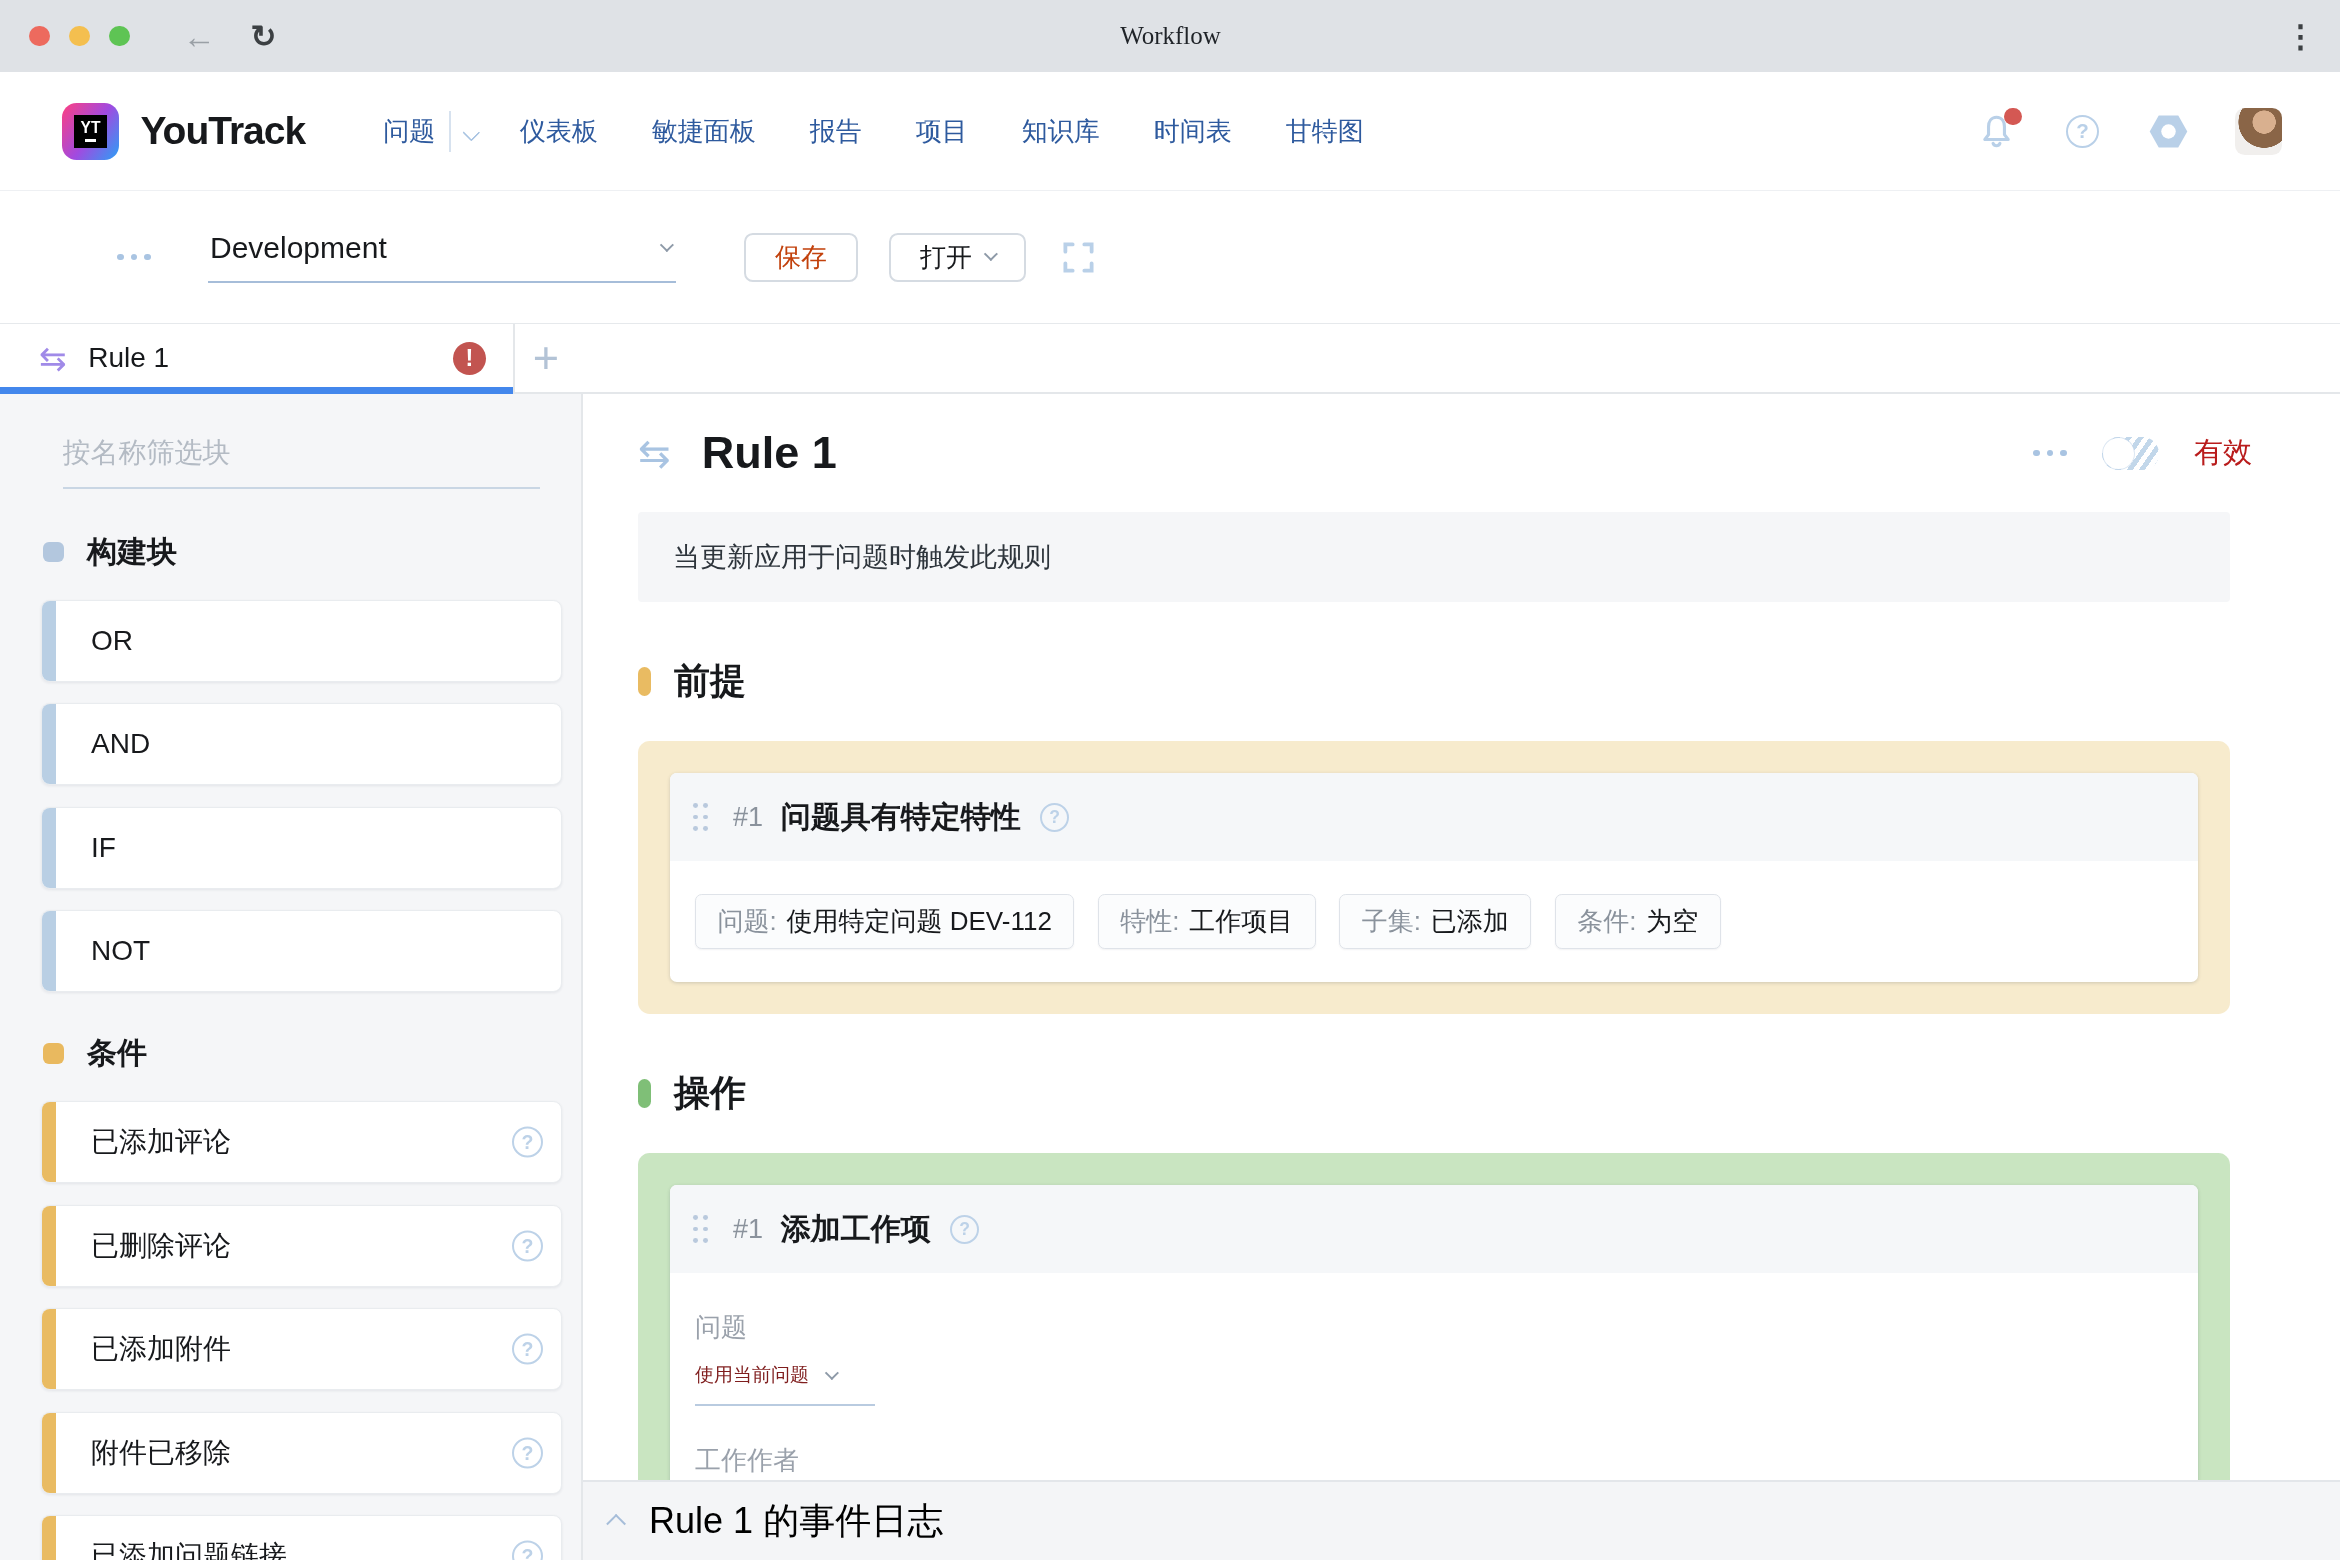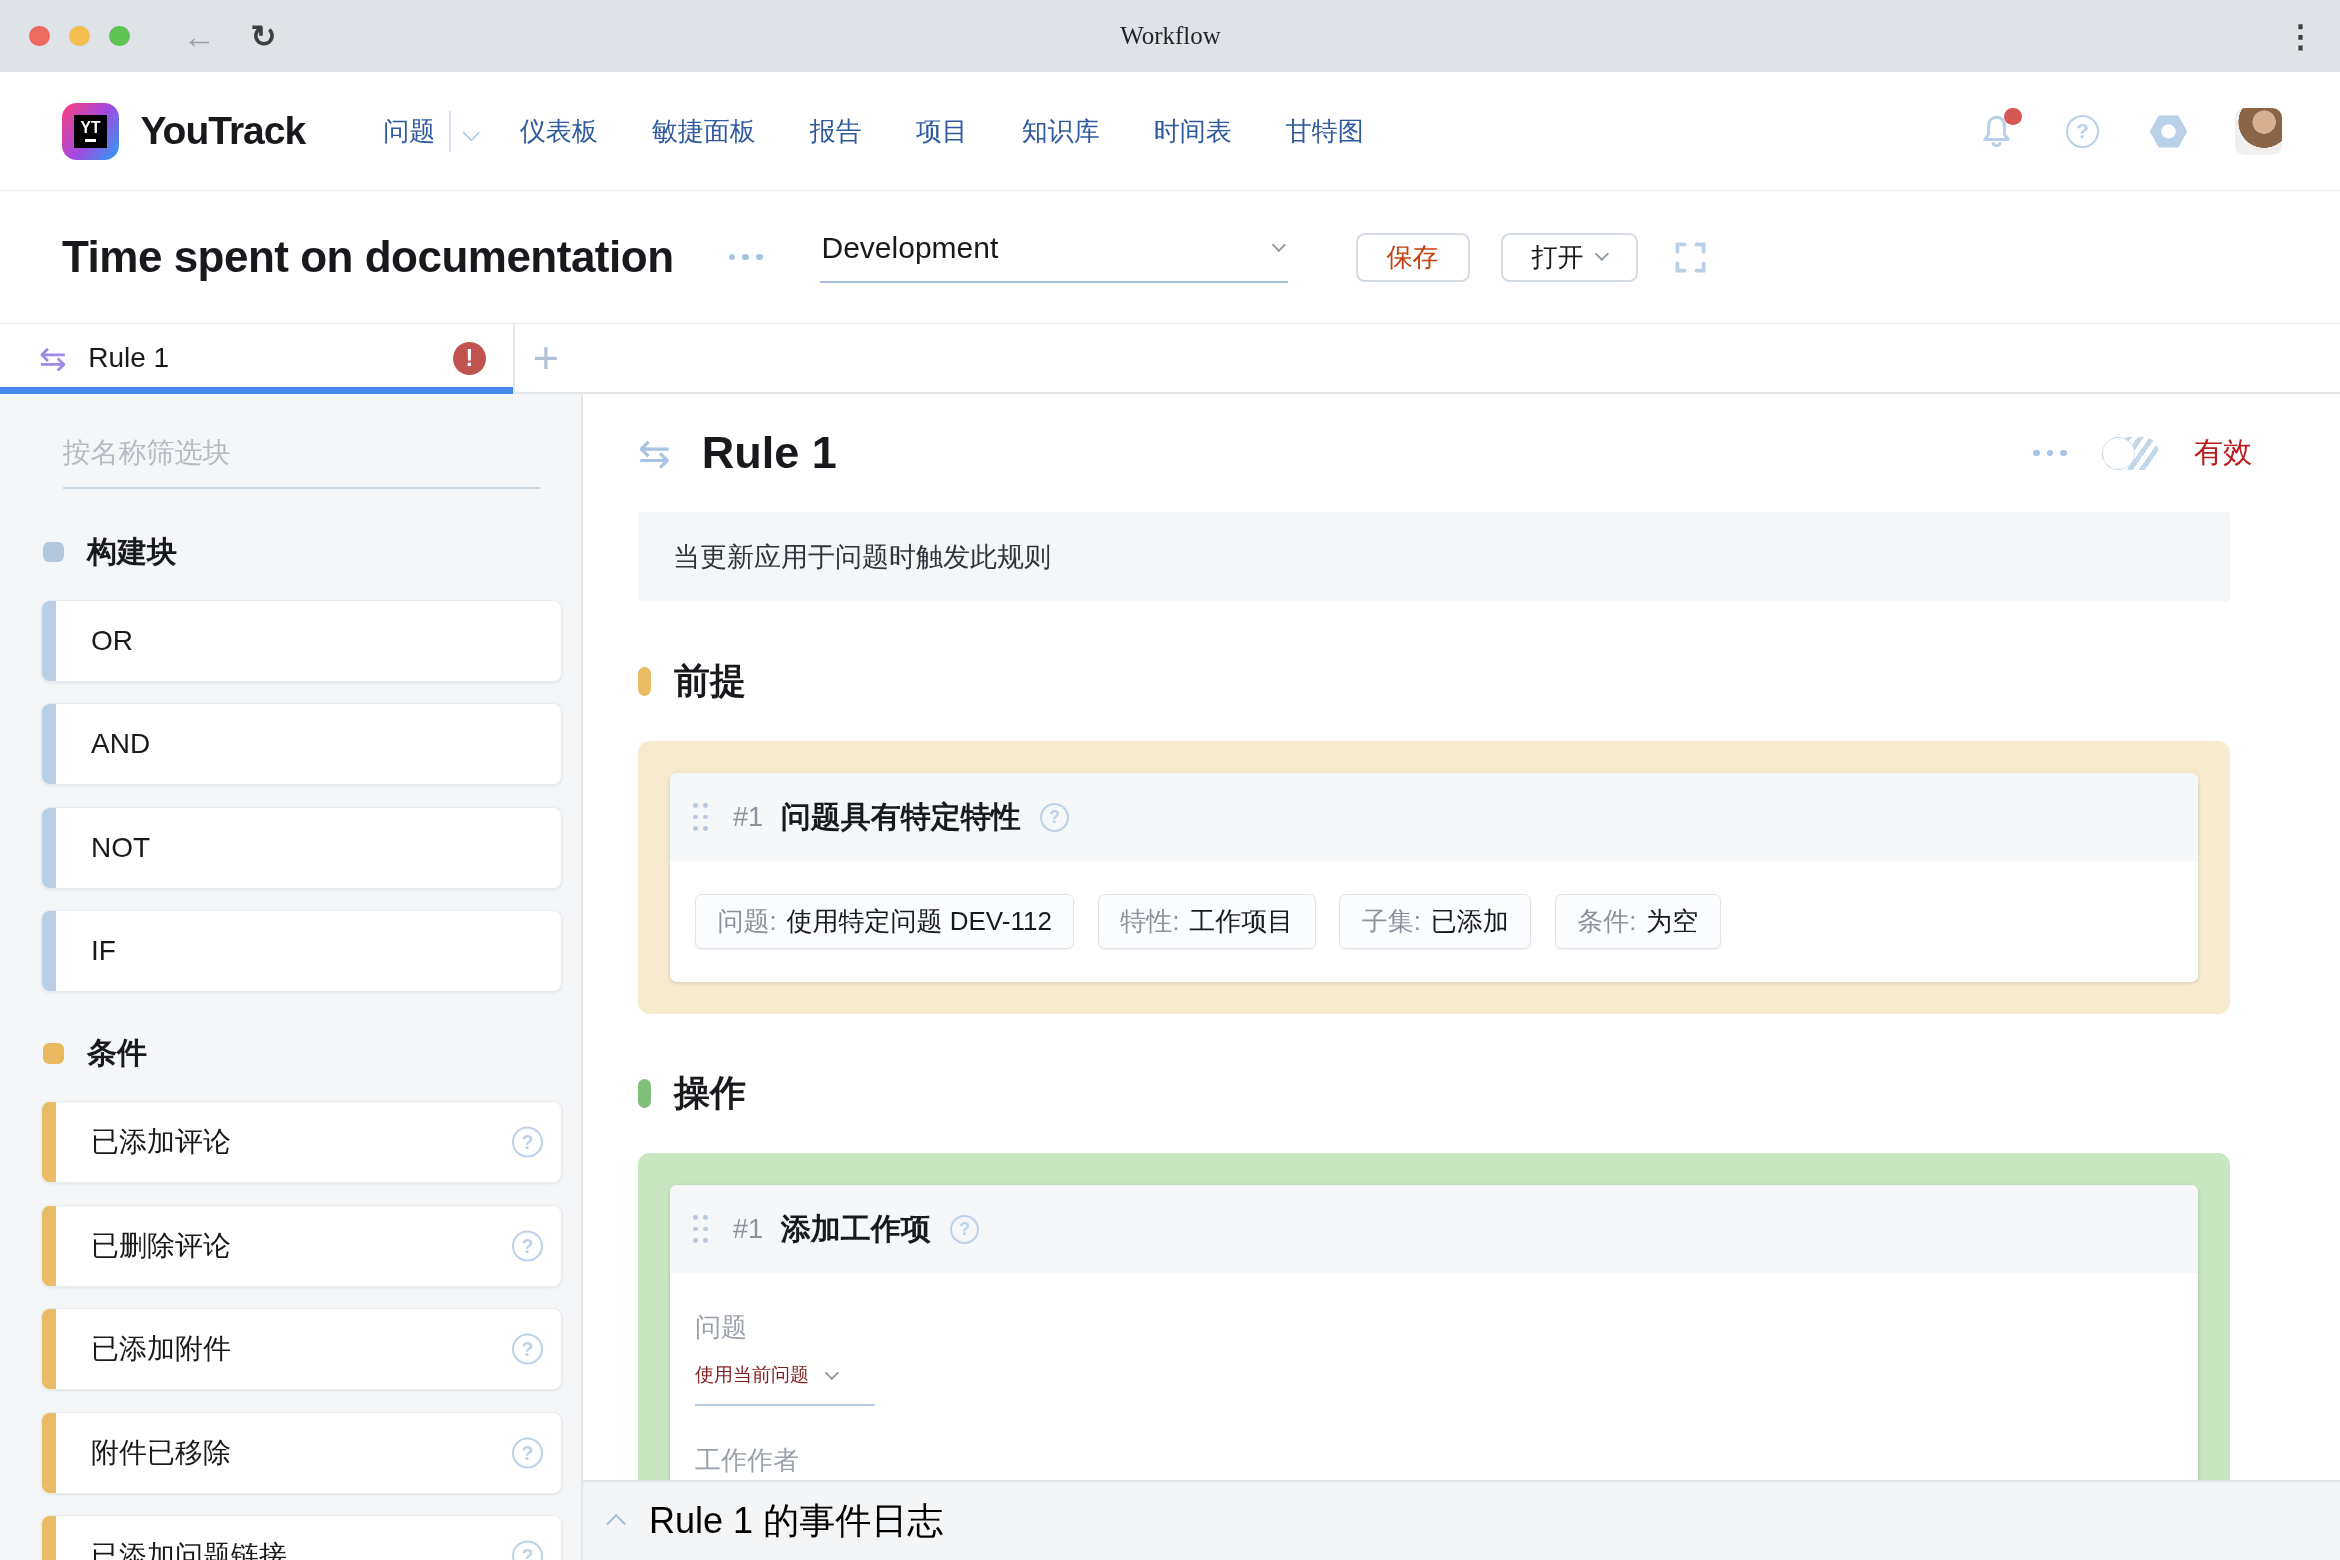--- a/index.html
+++ b/index.html
@@ -244,21 +244,20 @@
       <svg width="39" height="35" viewBox="0 0 28 25">
         <polygon points="7,1 21,1 27.5,12.5 21,24 7,24 0.5,12.5" fill="#b9d0e8"></polygon>
         <circle cx="14" cy="12.5" r="5.2" fill="#ffffff"></circle>
       </svg>
     </div>
     <div class="avatar"></div>
   </div>
 </div>
 
 <div class="title-row">
-  <div class="page-title">Time spent on documentation</div>
   <div class="dots3">
       <i></i>
       <i></i>
       <i></i>
     </div>
   <div class="proj-select">
     <span class="val">Development</span>
     <span class="caret-sm"></span>
   </div>
   <button class="btn btn-save">保存</button>
@@ -296,24 +295,24 @@
       <span class="sec-bullet" style="background:#b3c7de"></span>
       <span class="sec-title">构建块</span>
     </div>
     <div class="blk-card blk-blue">
       <span class="blk-label">OR</span>
     </div>
     <div class="blk-card blk-blue">
       <span class="blk-label">AND</span>
     </div>
     <div class="blk-card blk-blue">
+      <span class="blk-label">IF</span>
+    </div>
+    <div class="blk-card blk-blue">
       <span class="blk-label">NOT</span>
-    </div>
-    <div class="blk-card blk-blue">
-      <span class="blk-label">IF</span>
     </div>
 
     <div class="sec-gap"></div>
     <div class="sec-head">
       <span class="sec-bullet" style="background:#e9b95f"></span>
       <span class="sec-title">条件</span>
     </div>
     <div class="blk-card blk-amber">
       <span class="blk-label">已添加评论</span>
       <span class="q-circ">?</span>

